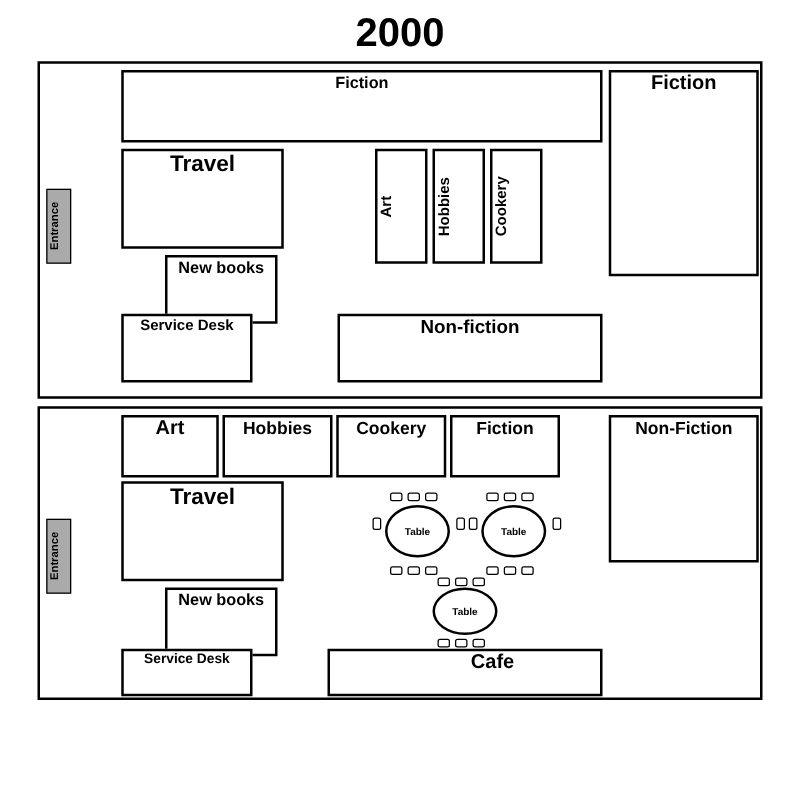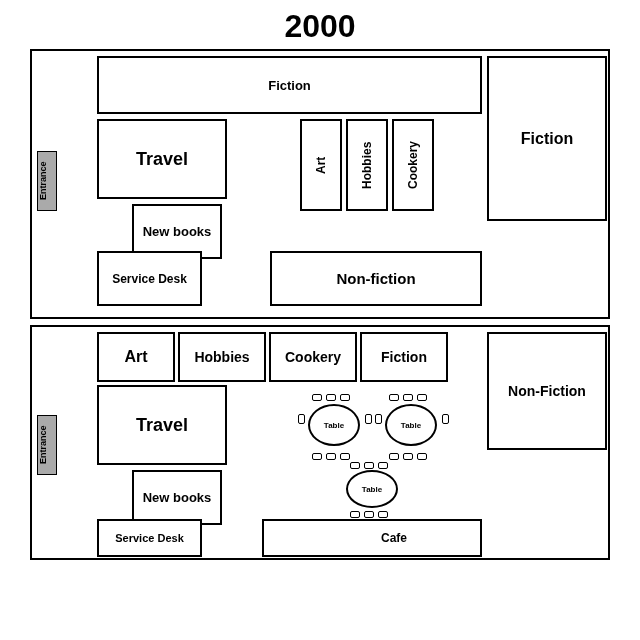--- a/index.html
+++ b/index.html
@@ -27,21 +27,20 @@
       position: relative;
       border: 2px solid #000;
       background: #fff;
     }
     
     .room {
       position: absolute;
       border: 2px solid #000;
       background: #fff;
       display: flex;
-      align-items: center;
       justify-content: center;
       text-align: center;
       font-size: 13px;
       font-weight: bold;
     }
     
     .entrance-label {
       position: absolute;
       writing-mode: vertical-rl;
       text-orientation: mixed;
@@ -159,21 +158,21 @@
     </div>
 
     <div class="room" style="left:100px; top:143px; width:90px; height:55px; font-size:13px;">
       <span>New books</span>
     </div>
 
     <div class="room" style="left:65px; top:192px; width:105px; height:38px; font-size:11px;">
       <span>Service Desk</span>
     </div>
 
-    <div class="room" style="left:230px; top:192px; width:220px; height:38px; font-size:12px;padding-left:44px;">
+    <div class="room" style="left:230px; top:192px; width:220px; height:38px; font-size:16px;padding-left:44px;">
       <span>Cafe</span>
     </div>
 
     <div style="position:absolute; left:268px; top:65px; width:70px; height:70px;">
 
       <div class="chair" style="top:2px; left:12px;"></div>
       <div class="chair" style="top:2px; left:26px;"></div>
       <div class="chair" style="top:2px; left:40px;"></div>
 
       <div class="chair" style="bottom:2px; left:12px;"></div>

